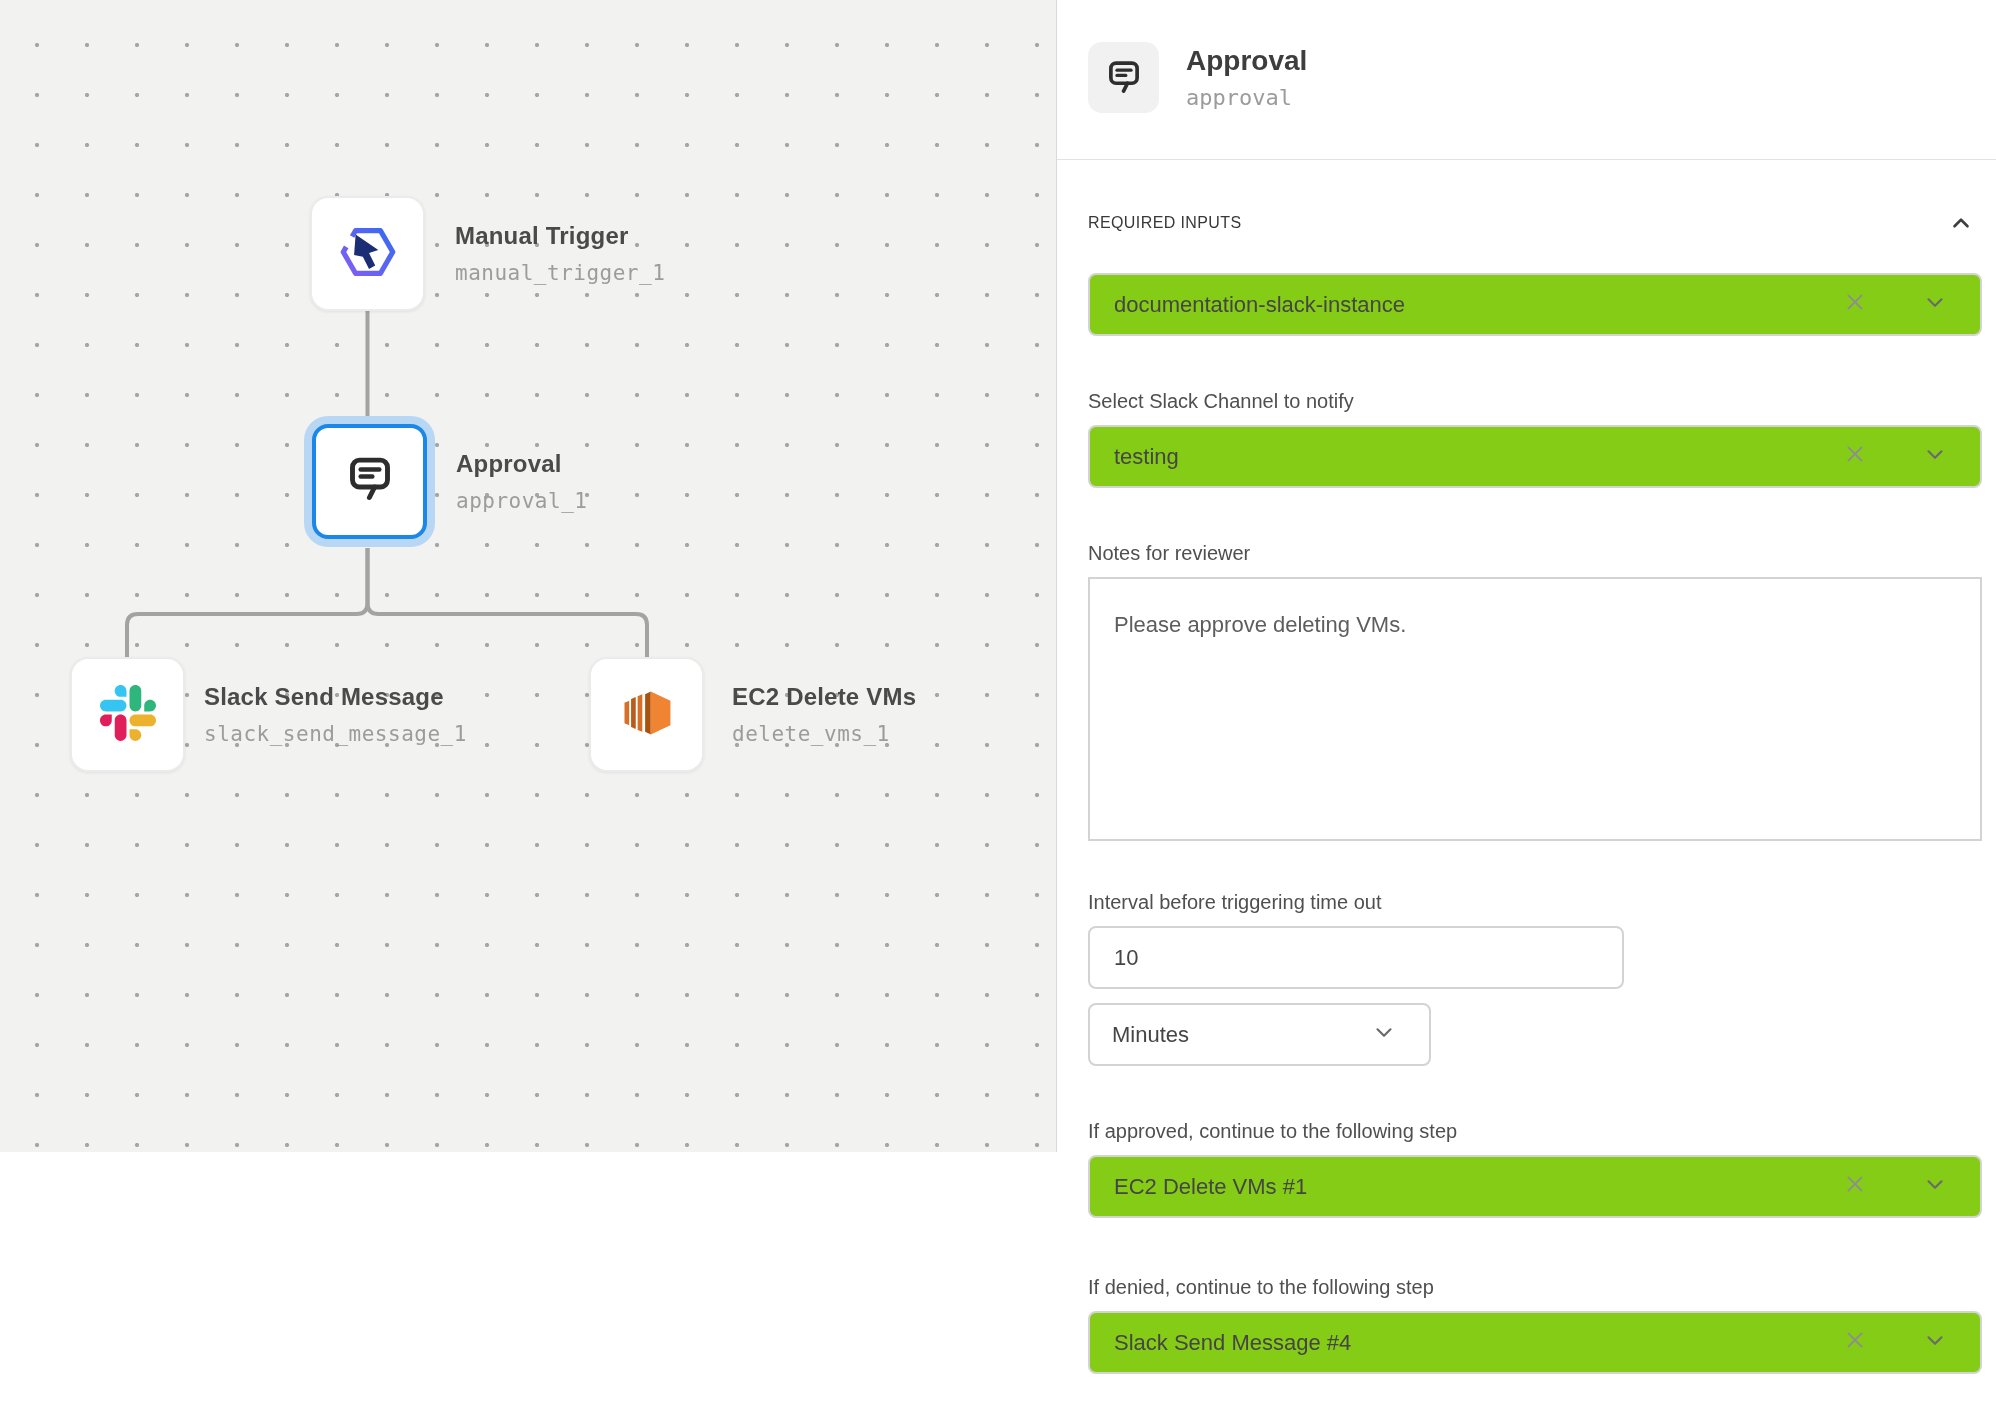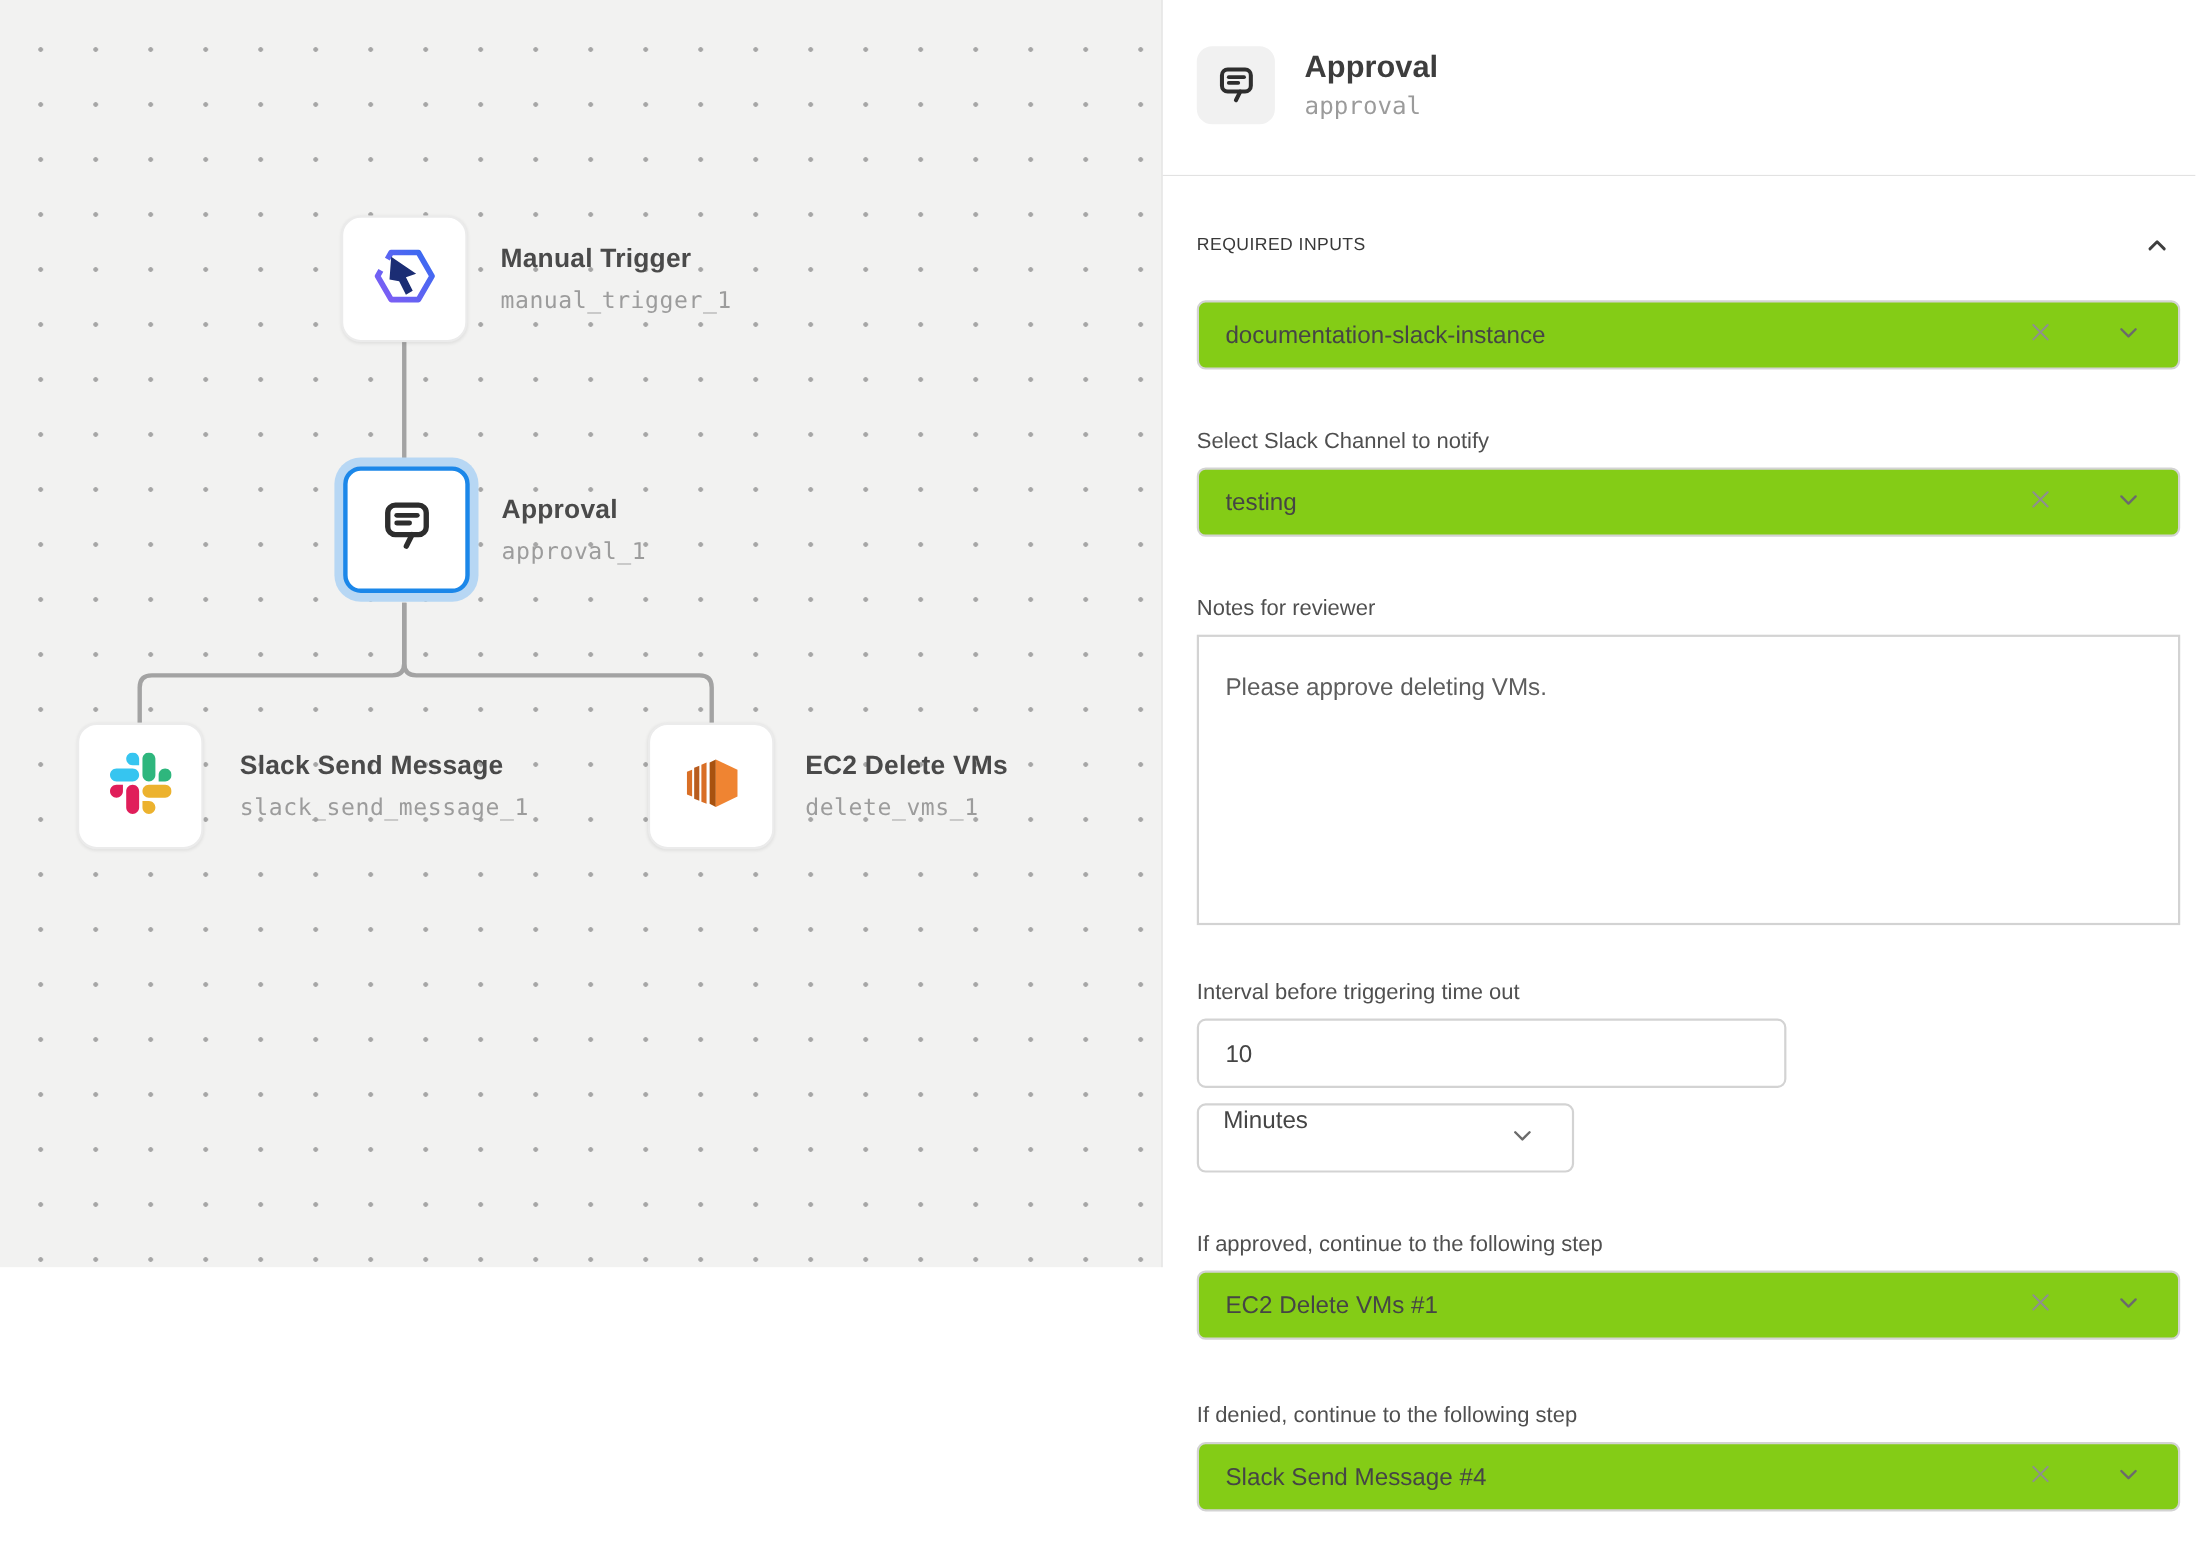--- a/index.html
+++ b/index.html
@@ -71,21 +71,21 @@
     font-size:22px; color:#5d5d5d; line-height:1.45; outline:none;
   }
   .interval-row { display:flex; gap:14px; margin-top:12px;flex-direction:column; }
   .interval-input {
     width:536px; height:63px; border:2px solid #d3d3d3; border-radius:8px;
     padding:0 24px; font-size:22px; color:#454545; outline:none;
     font-family:"Liberation Sans", sans-serif;
   }
   .unit-select {
     position:relative; width:343px; height:63px; border:2px solid #d3d3d3; border-radius:8px;
-    display:flex; align-items:flex-start; padding:0 60px 0 22px; font-size:22px; color:#454545; cursor:pointer;
+    display:flex; align-items:center; padding:0 60px 0 22px; font-size:22px; color:#454545; cursor:pointer;
   }
 </style>
 </head>
 <body>
 
 <div class="root">
 
   <div class="canvas">
 
     <svg class="edges" width="1057" height="1414" viewBox="0 0 1057 1414">
@@ -135,21 +135,21 @@
     <div class="node" style="left:70px; top:657px;">
       <span>
         <svg width="56" height="56" viewBox="0 0 122.8 122.8">
           <path d="M25.8 77.6c0 7.1-5.8 12.9-12.9 12.9S0 84.7 0 77.6s5.8-12.9 12.9-12.9h12.9v12.9zm6.5 0c0-7.1 5.8-12.9 12.9-12.9s12.9 5.8 12.9 12.9v32.3c0 7.1-5.8 12.9-12.9 12.9s-12.9-5.8-12.9-12.9V77.6z" fill="#E01E5A"></path>
           <path d="M45.2 25.8c-7.1 0-12.9-5.8-12.9-12.9S38.1 0 45.2 0s12.9 5.8 12.9 12.9v12.9H45.2zm0 6.5c7.1 0 12.9 5.8 12.9 12.9s-5.8 12.9-12.9 12.9H12.9C5.8 58.1 0 52.3 0 45.2s5.8-12.9 12.9-12.9h32.3z" fill="#36C5F0"></path>
           <path d="M97 45.2c0-7.1 5.8-12.9 12.9-12.9s12.9 5.8 12.9 12.9-5.8 12.9-12.9 12.9H97V45.2zm-6.5 0c0 7.1-5.8 12.9-12.9 12.9s-12.9-5.8-12.9-12.9V12.9C64.7 5.8 70.5 0 77.6 0s12.9 5.8 12.9 12.9v32.3z" fill="#2EB67D"></path>
           <path d="M77.6 97c7.1 0 12.9 5.8 12.9 12.9s-5.8 12.9-12.9 12.9-12.9-5.8-12.9-12.9V97h12.9zm0-6.5c-7.1 0-12.9-5.8-12.9-12.9s5.8-12.9 12.9-12.9h32.3c7.1 0 12.9 5.8 12.9 12.9s-5.8 12.9-12.9 12.9H77.6z" fill="#ECB22E"></path>
         </svg>
       </span>
     </div>
-    <div class="node-label" style="left:218px; top:683px;">
+    <div class="node-label" style="left:204px; top:683px;">
       <div class="node-title">Slack Send Message</div>
       <div class="node-sub">slack_send_message_1</div>
     </div>
 
     <div class="node" style="left:589px; top:657px;">
       <span>
         <svg width="60" height="60" viewBox="0 0 64 64">
           <polygon points="8,21 13,19 13,45 8,43" fill="#d96f26"></polygon>
           <polygon points="15,17 20,15 20,49 15,47" fill="#b85c1e"></polygon>
           <polygon points="22,14 27,12 27,52 22,50" fill="#d96f26"></polygon>

